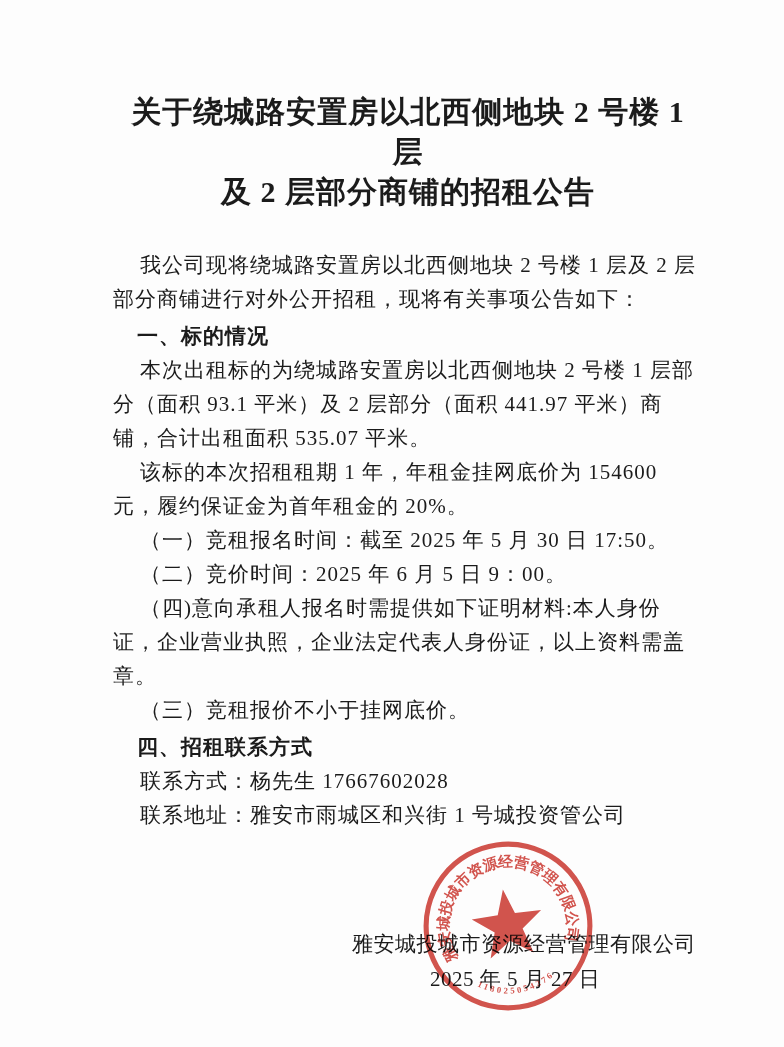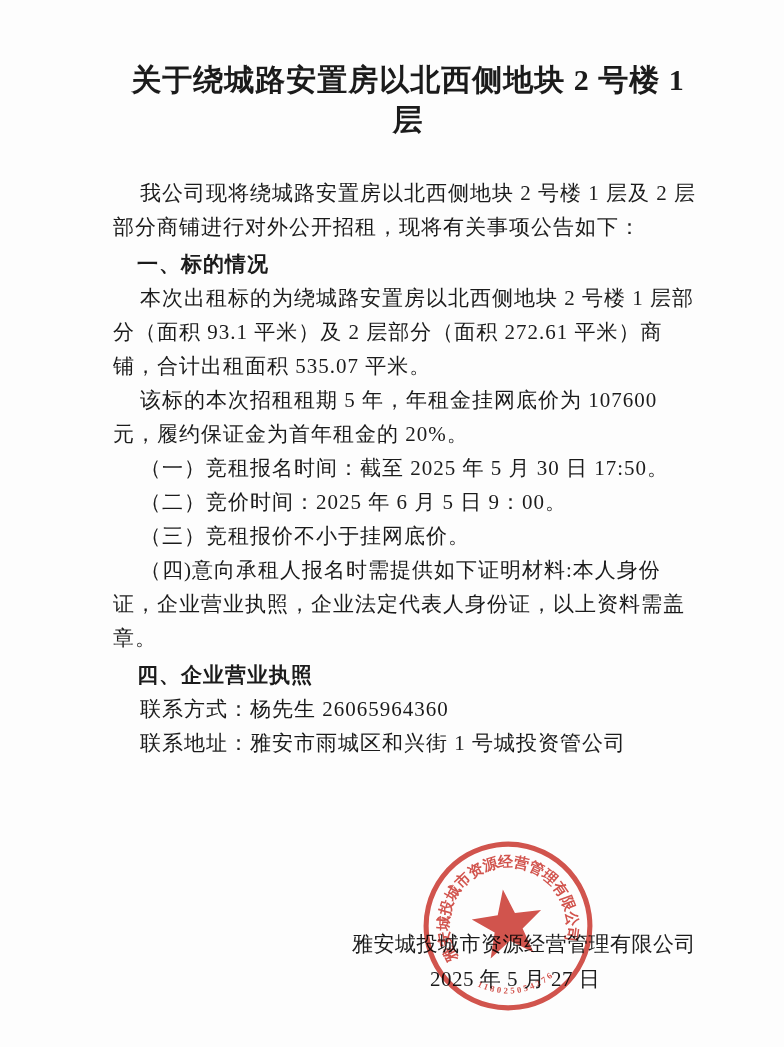--- a/index.html
+++ b/index.html
@@ -6,21 +6,21 @@
   .page {
     position: relative;
     width: 784px;
     height: 1047px;
     margin: 0 auto;
     background: #fdfdfd;
     overflow: hidden;
     color: #1b1b1b;
     font-family: "Liberation Serif", "DejaVu Serif", serif;
   }
-  .content { padding: 60px 81px 0 113px; }
+  .content { padding: 92px 81px 0 113px; }
   .doc-title {
     font-size: 30px;
     font-weight: bold;
     line-height: 40px;
     text-align: center;
     letter-spacing: 1px;
     margin: 0 0 36px 0;
   }
   .body-block { font-size: 21px; line-height: 34px; letter-spacing: 1px; }
   .para { margin: 0; text-indent: 27px; }
@@ -58,33 +58,34 @@
   }
 </style>
 </head>
 <body>
 
 <div class="page">
   <div class="content">
 
     <h1 class="doc-title">
       <span>关于绕城路安置房以北西侧地块 2 号楼 1 层</span><br>
+      <span>及 2 层部分商铺的招租公告</span>
     </h1>
 
     <div class="body-block">
       <p class="para">我公司现将绕城路安置房以北西侧地块 2 号楼 1 层及 2 层部分商铺进行对外公开招租，现将有关事项公告如下：</p>
       <p class="head">一、标的情况</p>
-      <p class="para">本次出租标的为绕城路安置房以北西侧地块 2 号楼 1 层部分（面积 93.1 平米）及 2 层部分（面积 272.61 平米）商铺，合计出租面积 535.07 平米。</p>
-      <p class="para">该标的本次招租租期 5 年，年租金挂网底价为 107600 元，履约保证金为首年租金的 20%。</p>
+      <p class="para">本次出租标的为绕城路安置房以北西侧地块 2 号楼 1 层部分（面积 93.1 平米）及 2 层部分（面积 441.97 平米）商铺，合计出租面积 535.07 平米。</p>
+      <p class="para">该标的本次招租租期 1 年，年租金挂网底价为 154600 元，履约保证金为首年租金的 20%。</p>
       <p class="para">（一）竞租报名时间：截至 2025 年 5 月 30 日 17:50。</p>
       <p class="para">（二）竞价时间：2025 年 6 月 5 日 9：00。</p>
+      <p class="para">（四)意向承租人报名时需提供如下证明材料:本人身份证，企业营业执照，企业法定代表人身份证，以上资料需盖章。</p>
       <p class="para">（三）竞租报价不小于挂网底价。</p>
-      <p class="para">（四)意向承租人报名时需提供如下证明材料:本人身份证，企业营业执照，企业法定代表人身份证，以上资料需盖章。</p>
-      <p class="head">四、企业营业执照</p>
-      <p class="para">联系方式：杨先生 26065964360</p>
+      <p class="head">四、招租联系方式</p>
+      <p class="para">联系方式：杨先生 17667602028</p>
       <p class="para">联系地址：雅安市雨城区和兴街 1 号城投资管公司</p>
     </div>
   </div>
 
   <div class="signature">
     <div class="sig-company">雅安城投城市资源经营管理有限公司</div>
     <div>2025 年 5 月 27 日</div>
   </div>
 
   <svg class="seal" viewBox="0 0 170 170" xmlns="http://www.w3.org/2000/svg">

